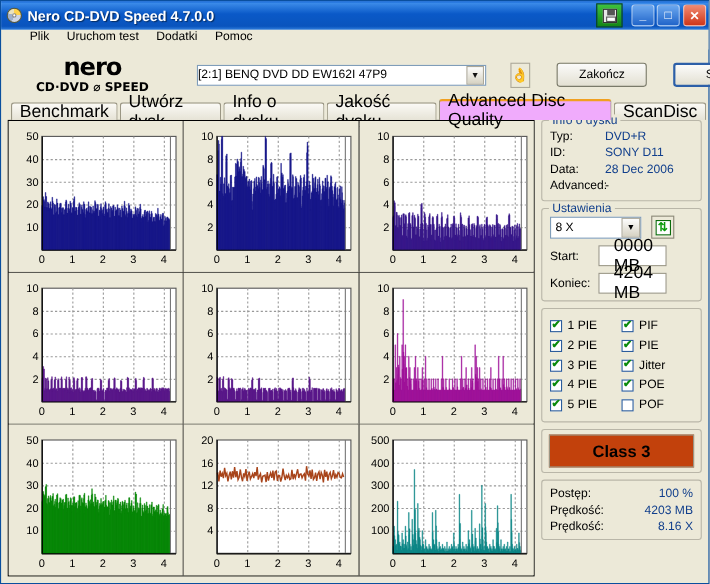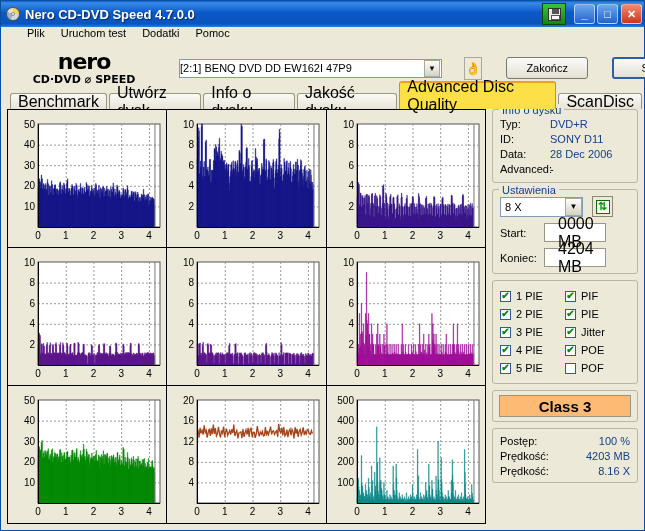--- a/index.html
+++ b/index.html
@@ -107,21 +107,21 @@
     padding-left:9px;box-sizing:border-box;position:relative;
   }
   .tab{
     height:16px;padding:0 7px;margin-right:2px;
     background:linear-gradient(180deg,#fbfaf6,#e6e3d6);
     border:1px solid #9a9684;border-bottom:none;
     border-radius:3px 3px 0 0;
     display:flex;align-items:center;font-size:16px;color:#000;box-sizing:border-box;
   }
   .tab.active{
-    height:28px;background:#fde047;border:1px solid #9a9684;border-top:2px solid #f0a020;
+    height:19px;background:#f0abfc;border:1px solid #9a9684;border-top:2px solid #f0a020;
     border-bottom:none;position:relative;z-index:3;
   }
 
   
   .content{
     display:flex;padding:0 6px 0 6px;box-sizing:border-box;
     height:415px;
   }
   .charts{
     width:479px;flex:0 0 auto;
@@ -187,21 +187,21 @@
 
   .checks{display:flex;flex-wrap:wrap;}
   .chkcol{width:50%;}
   .chk{display:flex;align-items:center;height:18px;font-size:11px;}
   .cbox{
     width:11px;height:11px;background:#fff;border:1px solid #2b5c9b;margin-right:5px;
     display:flex;align-items:center;justify-content:center;box-sizing:border-box;
     font-size:10px;color:#0a8a0a;font-weight:bold;line-height:1;
   }
   .classbox{
-    height:22px;background:#fdba74;border:1px solid #9a9684;
+    height:30px;background:#c2410c;border:1px solid #9a9684;
     display:flex;align-items:center;justify-content:center;
     font-size:15px;font-weight:bold;color:#000;box-sizing:border-box;
   }
   .statrow{display:flex;justify-content:space-between;font-size:11px;height:15px;align-items:center;}
   .statrow .k{color:#000;}
   .statrow .v{color:#113f8c;}
   .statusbar{
     position:absolute;left:1px;right:1px;bottom:1px;height:4px;background:#ece9d8;
   }
 </style>

